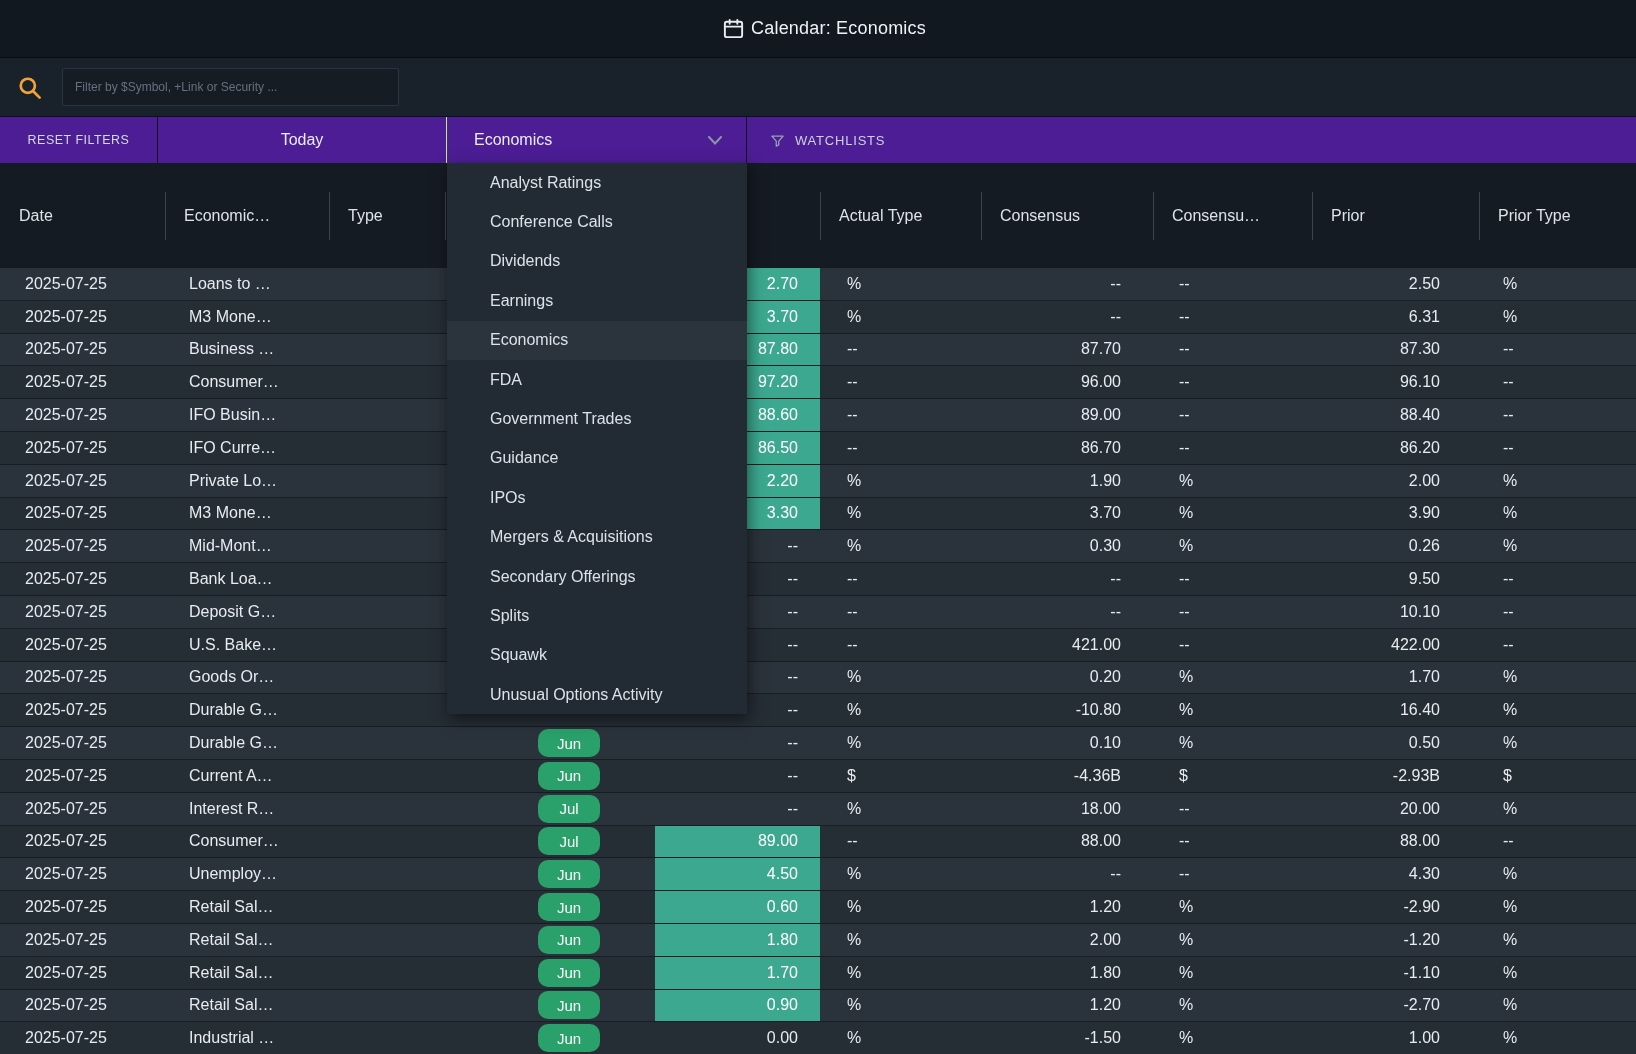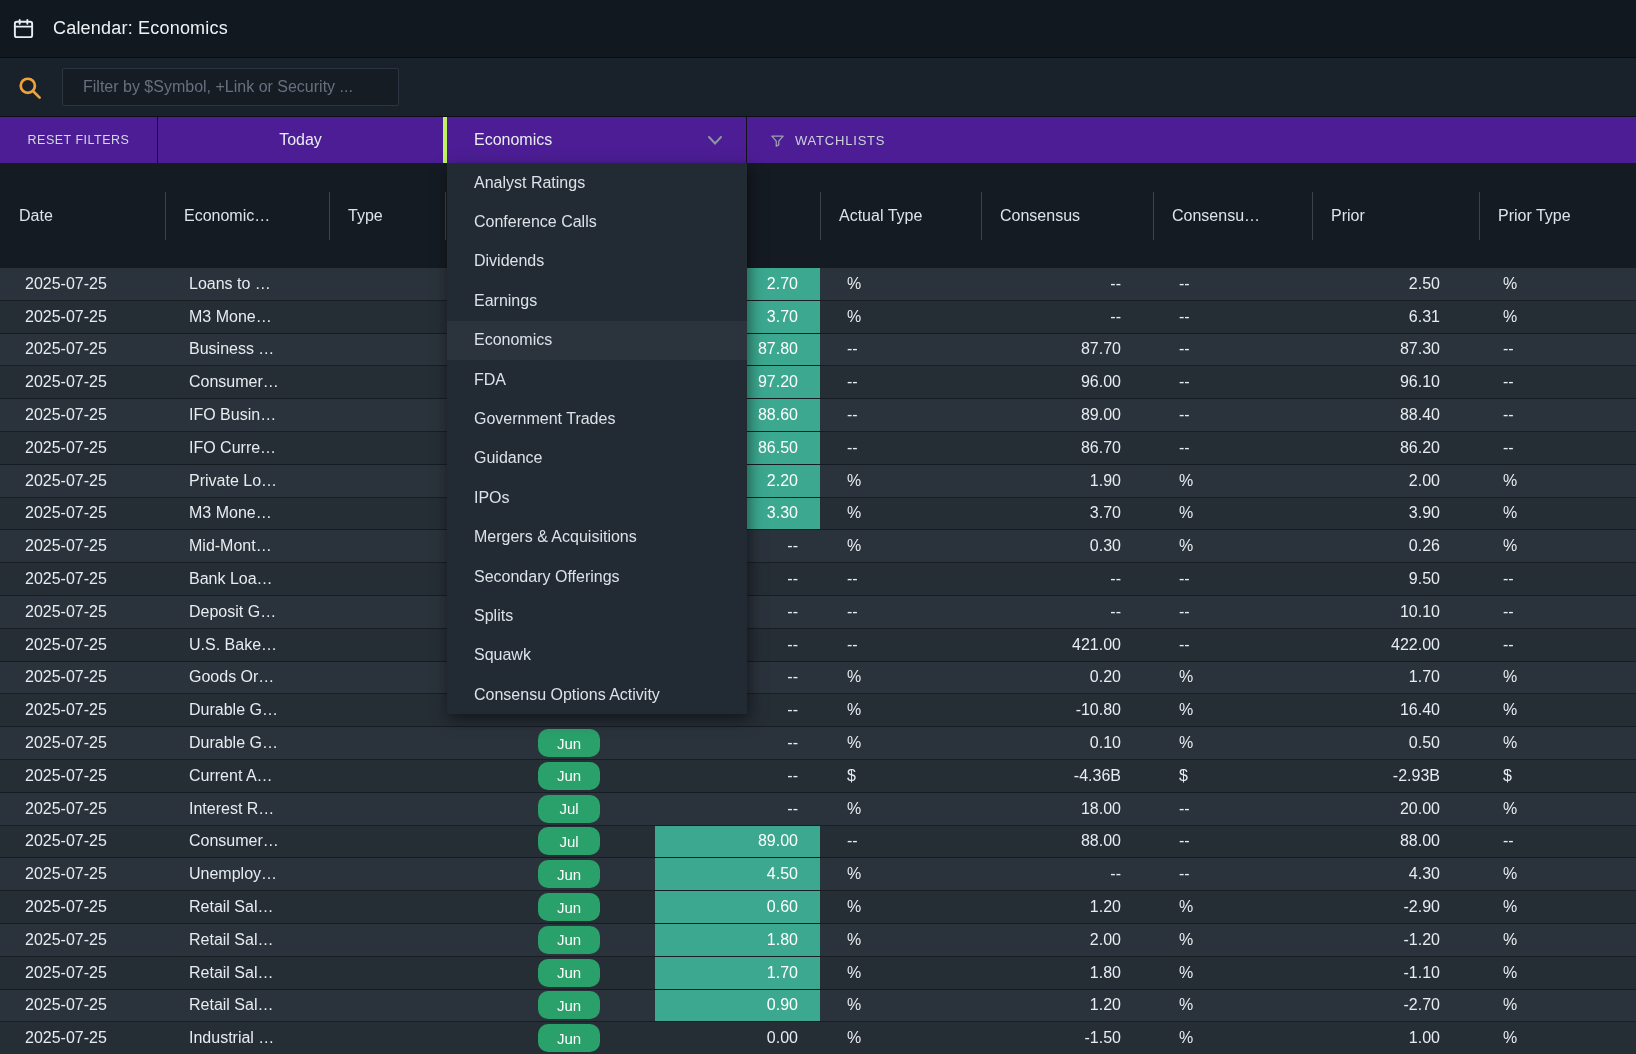--- a/index.html
+++ b/index.html
@@ -3,36 +3,36 @@
 <meta charset="utf-8">
 <style>
   * { box-sizing: border-box; }
   html,body { margin:0; padding:0; background:#0b0f14; }
   body { font-family:"Liberation Sans", sans-serif; }
   .app { position:relative; width:1636px; height:1054px; background:#10161d; overflow:hidden;
          color:#e7ecf0; }
 
   
   .topbar { height:58px; background:var(--topbar-bg,#121820); display:flex; align-items:center;
-            padding-left:12px; gap:18px; border-bottom:1px solid #090d12; }
+            padding-left:12px; gap:6px; border-bottom:1px solid #090d12;justify-content:center; }
   .topbar h1 { font-size:18px; font-weight:500; color:#eef2f6; margin:0; letter-spacing:.2px; }
 
   
   .search-row { height:59px; background:#19212a; display:flex; align-items:center;
                 padding-left:16px; gap:19px; border-bottom:1px solid #0b1015; }
   .search-input { width:337px; height:38px; background:#151c24; border:1px solid #2b3440;
-                  border-radius:2px; color:#dfe5ea; font-size:16px; padding:0 20px; outline:none; }
+                  border-radius:2px; color:#dfe5ea; font-size:12px; padding:0 12px; outline:none; }
   .search-input::placeholder { color:#66717e; }
 
   
   .toolbar { height:46px; background:#4c1d95; display:flex; align-items:stretch; }
   .tb-btn { display:flex; align-items:center; justify-content:center; background:none; border:none;
             color:#d3dae0; cursor:pointer; font-family:inherit; }
   .btn-reset { width:158px; font-size:12.5px; letter-spacing:.5px; border-right:1px solid #10151b; }
-  .btn-today { width:289px; font-size:16px; color:#e8edf1; border-right:4px solid #bef264; }
+  .btn-today { width:289px; font-size:16px; color:#e8edf1; border-right:1px solid #bef264; }
   .select { width:300px; display:flex; align-items:center; justify-content:space-between;
             padding:0 24px 0 27px; border-right:1px solid #10151b; color:#e8edf1; font-size:16px;
             cursor:pointer; }
   .watchlists { display:flex; align-items:center; gap:10px; padding-left:23px; font-size:13px;
                 letter-spacing:.8px; color:#ccd3da; background:none; border:none; cursor:pointer;
                 font-family:inherit; }
 
   
   .tablewrap { --cols:165px 164px 116px 210px 165px 161px 172px 159px 167px 157px; }
   .thead { height:105px; background:#151b23; display:grid; grid-template-columns:var(--cols);
@@ -57,21 +57,21 @@
   .td-actual.green { background:var(--green-cell,#3ba88f); color:#fff; }
   .td-actual-type { padding-left:27px; }
   .td-consensus { justify-content:flex-end; padding-right:32px; }
   .td-consensus-type { padding-left:26px; }
   .td-prior { justify-content:flex-end; padding-right:39px; }
   .td-prior-type { padding-left:24px; }
 
   
   .menu { position:absolute; left:447px; top:163px; width:300px; background:#222a33; z-index:10;
           box-shadow:2px 5px 14px rgba(0,0,0,.5); }
-  .menu-item { height:39.4px; display:flex; align-items:center; padding-left:27px; font-size:16px;
+  .menu-item { height:39.4px; display:flex; align-items:center; padding-left:43px; font-size:16px;
                color:#dce2e8; cursor:pointer; }
   .menu-item.selected { background:#2b333d; }
 </style>
 </head>
 <body>
 
 <div class="app">
 
   <header class="topbar">
     <span style="display:flex">
@@ -503,17 +503,17 @@
       <div class="menu-item">
     <span>Secondary Offerings</span>
   </div>
       <div class="menu-item">
     <span>Splits</span>
   </div>
       <div class="menu-item">
     <span>Squawk</span>
   </div>
       <div class="menu-item">
-    <span>Consensu Options Activity</span>
+    <span>Unusual Options Activity</span>
   </div>
     </div>
 
 </div>
 
 </body></html>

